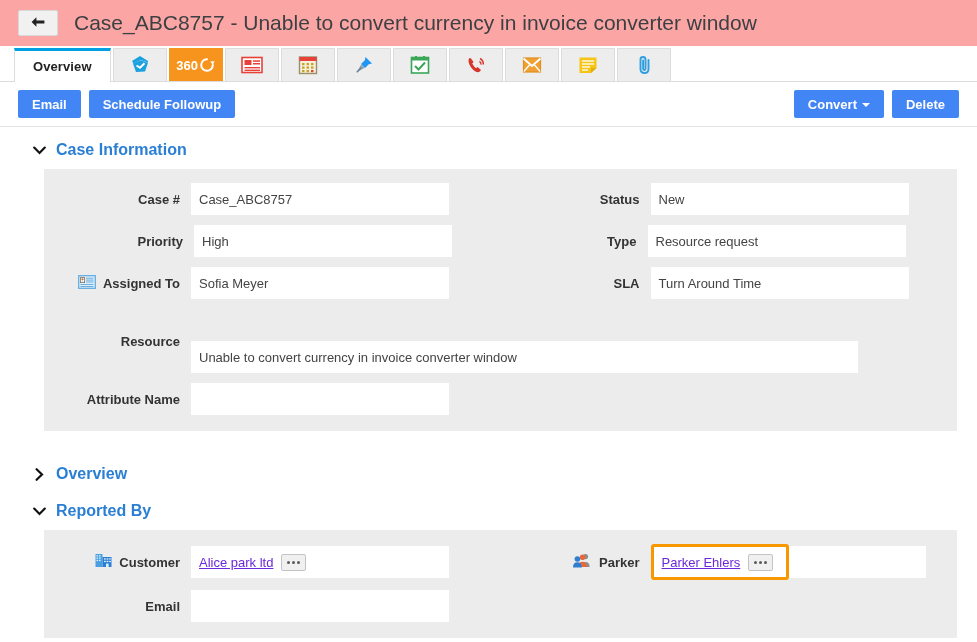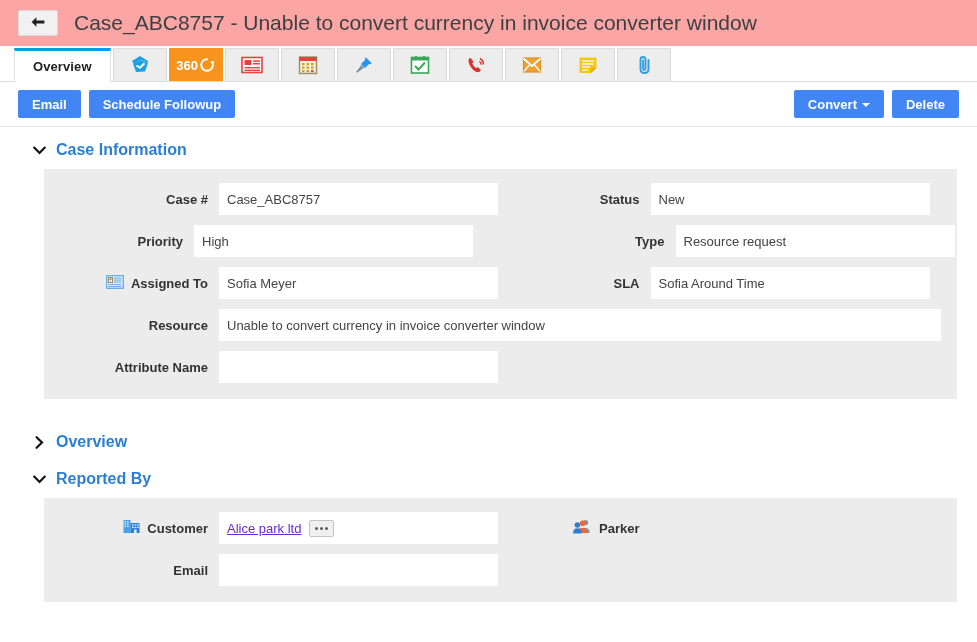--- a/index.html
+++ b/index.html
@@ -151,36 +151,36 @@
     display: flex;
     align-items: center;
     justify-content: flex-end;
     gap: 7px;
     font-size: 13px;
     font-weight: bold;
     color: #333;
     padding-right: 11px;
     flex: none;
   }
-  .lbl-w-left  { width: 175px; }
+  .lbl-w-left  { width: 147px; }
   .lbl-w-right { width: 150px; }
 
   .field-input {
     background: #ffffff;
     height: 32px;
     display: flex;
     align-items: center;
     padding: 0 8px;
     font-size: 13px;
     color: #444;
     border: none;
     cursor: text;
   }
-  .fi-half { width: 279px; text-align: center; }
-  .fi-wide { width: 722px; }
+  .fi-half { width: 258px; text-align: center; }
+  .fi-wide { width: 667px; margin-top: 32px; }
 
   .link-val {
     color: #6d28d9;
     text-decoration: underline;
     font-size: 13px;
     cursor: pointer;
   }
   .ellipsis-btn {
     margin-left: 8px;
     background: #f0f0f0;
@@ -408,21 +408,21 @@
                   <rect x="2.4" y="11" width="13" height="1"></rect>
                 </g>
             </svg>
           </span>
           <span>Assigned To</span>
         </div>
         <div class="field-input fi-half">Sofia Meyer</div>
       </div>
       <div class="col col-right">
         <div class="field-label lbl-w-right">SLA</div>
-        <div class="field-input fi-half">Sofia Around Time</div>
+        <div class="field-input fi-half">Turn Around Time</div>
       </div>
     </div>
 
     <div class="row">
       <div class="col">
         <div class="field-label lbl-w-left">Resource</div>
         <div class="field-input fi-wide">Unable to convert currency in invoice converter window</div>
       </div>
     </div>
 
@@ -498,20 +498,33 @@
               <circle cx="12.5" cy="3.6" r="2.6" fill="#8a8f94"></circle>
               <path d="M8.4 14 q0 -5 4.1 -5 q4.1 0 4.1 5 Z" fill="#8a8f94"></path>
               <circle cx="9.6" cy="4.2" r="2.8" fill="#e8683a"></circle>
               <path d="M5.2 14 q0 -5.2 4.4 -5.2 q4.4 0 4.4 5.2 Z" fill="#e8683a"></path>
               <circle cx="4.4" cy="6" r="2.8" fill="#2f7fd0"></circle>
               <path d="M0 14.5 q0 -5.2 4.4 -5.2 q4.4 0 4.4 5.2 Z" fill="#2f7fd0"></path>
             </svg>
           </span>
           <span>Parker</span>
         </div>
+        <div style="position:relative;display:flex;align-items:center;">
+          <div class="highlight-box">
+            <div class="field-input" style="width:132px;">
+              <span class="link-val">Parker Ehlers</span>
+              <span class="ellipsis-btn">
+                  <i></i>
+                  <i></i>
+                  <i></i>
+                </span>
+            </div>
+          </div>
+          <div class="field-input" style="width:137px;"></div>
+        </div>
       </div>
     </div>
 
     <div class="row">
       <div class="col">
         <div class="field-label lbl-w-left">Email</div>
         <div class="field-input fi-half"></div>
       </div>
     </div>
 

